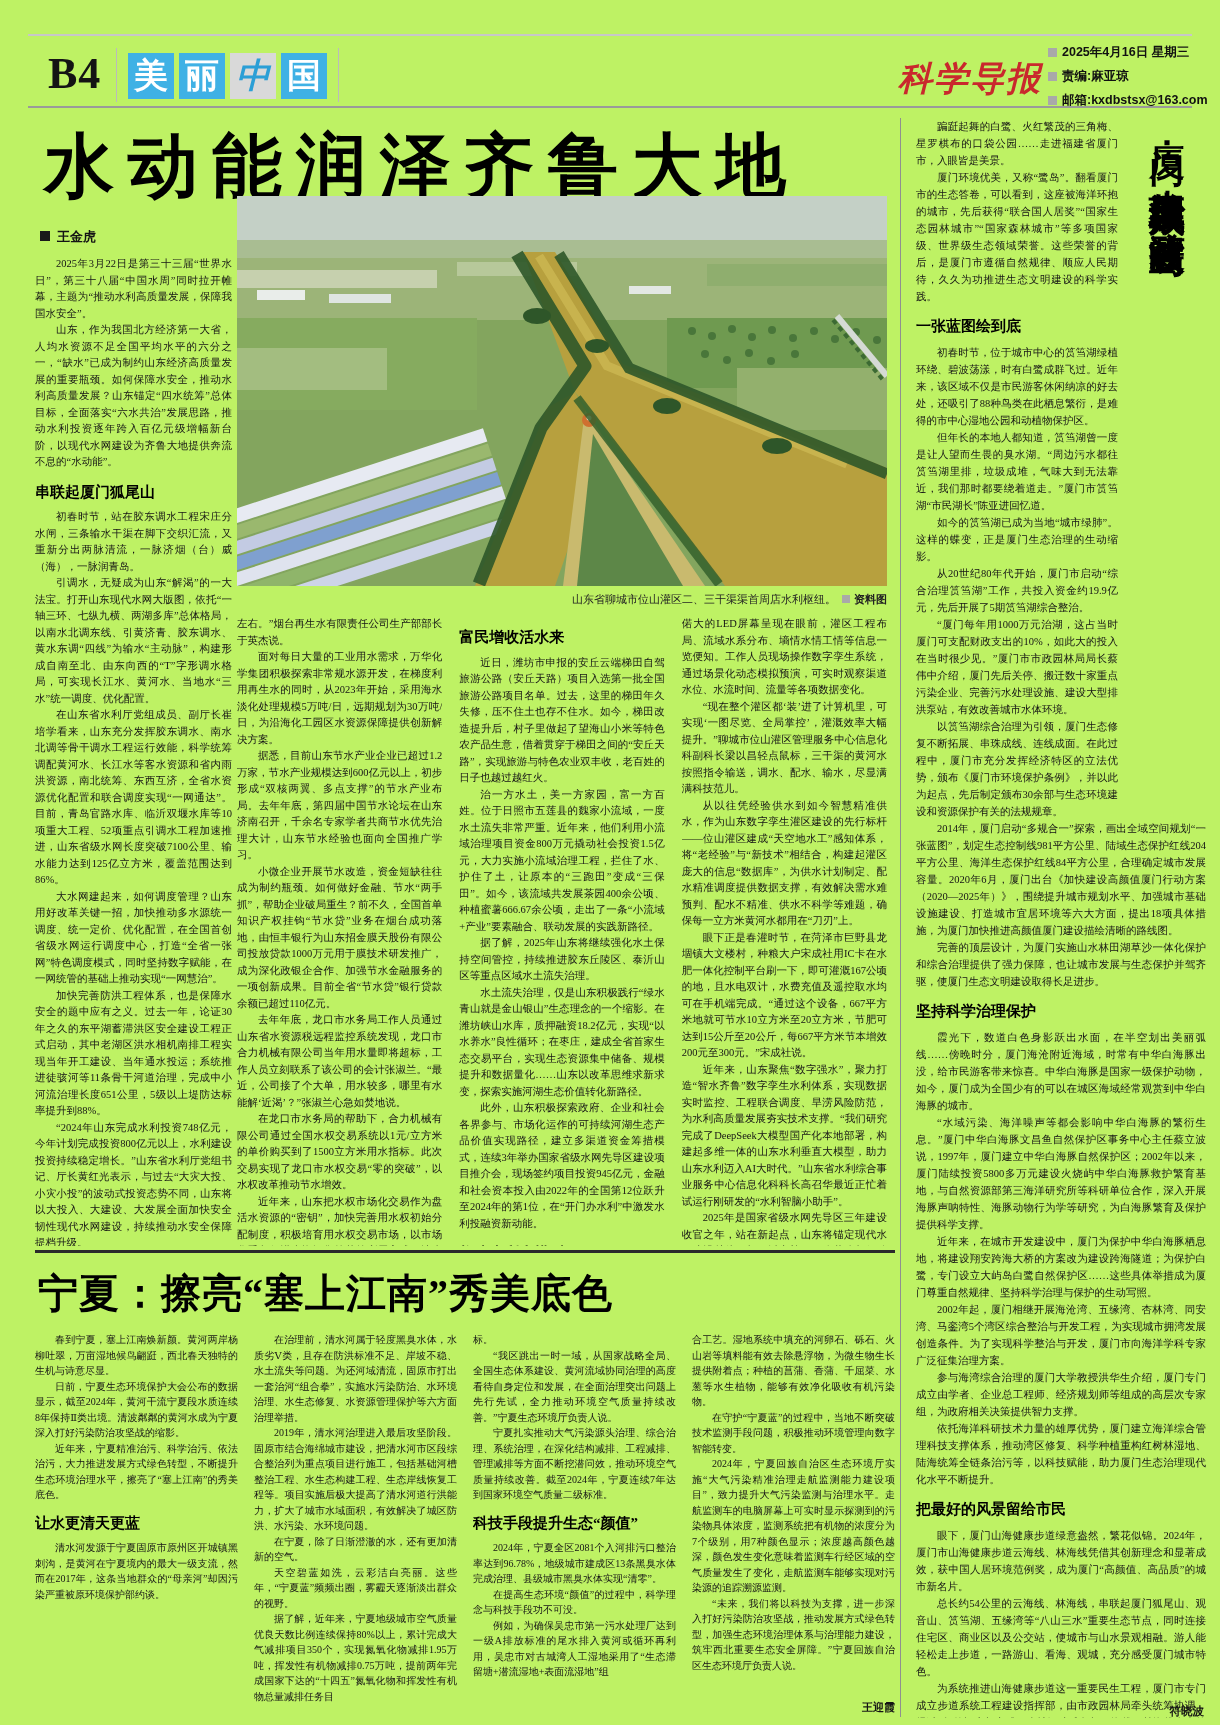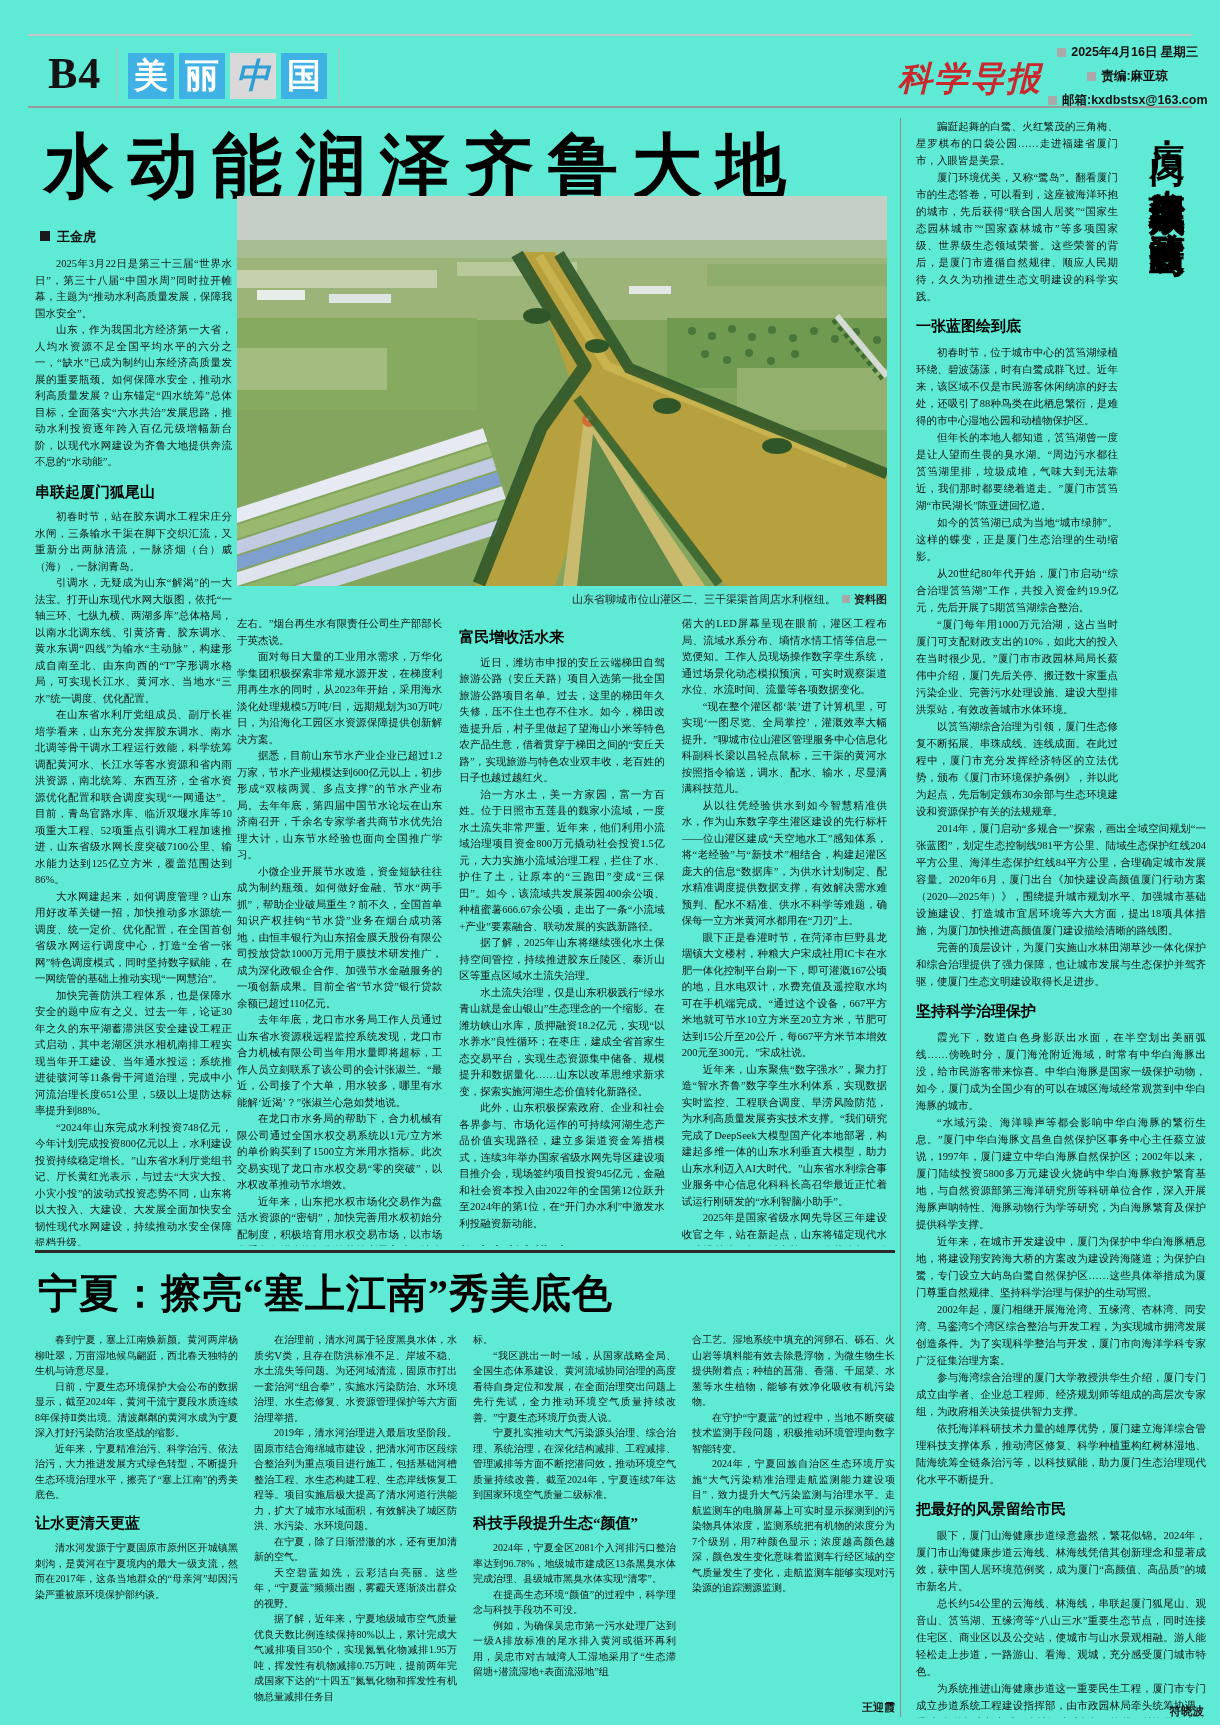--- a/index.html
+++ b/index.html
@@ -1,32 +1,32 @@
 <!DOCTYPE html>
 <html><head>
 <meta charset="utf-8">
 <style>
   html,body{margin:0;padding:0;background:#e8e8e4;}
-  .page{position:relative;width:1220px;height:1725px;margin:0 auto;background:#5eead4;
+  .page{position:relative;width:1220px;height:1725px;margin:0 auto;background:#bef264;
         font-family:"Liberation Serif","DejaVu Serif",serif;color:#141414;overflow:hidden;}
   
   .toprule{position:absolute;left:28px;right:28px;top:34px;height:2px;background:#c7c7c7;}
   .hdr-rule{position:absolute;left:28px;right:28px;top:106px;height:2px;background:#9a9a9a;}
   .pageno{position:absolute;left:48px;top:48px;font-size:44px;font-weight:bold;
           font-family:"Liberation Serif",serif;letter-spacing:1px;}
   .hdr-vdiv{position:absolute;top:48px;width:1px;height:54px;background:#bbb;}
   .logo{position:absolute;left:128px;top:53px;display:flex;gap:5px;}
   .lg{width:46px;height:46px;background:#3fb1e5;color:#fff;font-family:"Liberation Sans",sans-serif;
       font-weight:bold;font-size:34px;display:flex;align-items:center;justify-content:center;}
   .lg.mid{background:#d9d9d9;color:#2b9fd6;font-style:italic;font-family:"Liberation Serif",serif;}
   .masthead{position:absolute;left:898px;top:56px;font-size:34px;font-weight:bold;font-style:italic;
             color:#c9282d;font-family:"Liberation Serif",serif;letter-spacing:2px;}
   .hdr-info{position:absolute;left:1048px;top:40px;font-family:"Liberation Sans",sans-serif;
             font-size:12.5px;font-weight:bold;color:#111;}
-  .info-line{display:flex;align-items:center;height:24px;justify-content:center;}
+  .info-line{display:flex;align-items:center;height:24px;}
   .gsq{display:inline-block;width:9px;height:9px;background:#a9a9a9;margin-right:5px;flex:0 0 auto;}
   
   .main-headline{position:absolute;left:44px;top:120px;font-family:"Liberation Sans","DejaVu Sans",sans-serif;
                  font-weight:900;font-size:70px;letter-spacing:14px;color:#000;}
   .byline{position:absolute;left:40px;top:228px;font-size:13px;font-weight:bold;
           font-family:"Liberation Sans",sans-serif;}
   .bsq{display:inline-block;width:10px;height:10px;background:#1a1a1a;margin-right:7px;}
   .photo{position:absolute;left:237px;top:196px;width:650px;height:390px;overflow:hidden;}
   .photo svg{display:block;width:100%;height:100%;}
   .caption{position:absolute;left:237px;top:592px;width:650px;text-align:right;font-size:11px;
@@ -249,17 +249,18 @@
         <p class="para">宁夏扎实推动大气污染源头治理、综合治理、系统治理，在深化结构减排、工程减排、管理减排等方面不断挖潜问效，推动环境空气质量持续改善。截至2024年，宁夏连续7年达到国家环境空气质量二级标准。</p>
         <h3 class="subhead">科技手段提升生态“颜值”</h3>
         <p class="para">2024年，宁夏全区2081个入河排污口整治率达到96.78%，地级城市建成区13条黑臭水体完成治理、县级城市黑臭水体实现“清零”。</p>
         <p class="para">在提高生态环境“颜值”的过程中，科学理念与科技手段功不可没。</p>
         <p class="para">例如，为确保吴忠市第一污水处理厂达到一级A排放标准的尾水排入黄河或循环再利用，吴忠市对古城湾人工湿地采用了“生态滞留塘+潜流湿地+表面流湿地”组</p>
       </div>
     <div class="nxcol">
         <p class="para cont">合工艺。湿地系统中填充的河卵石、砾石、火山岩等填料能有效去除悬浮物，为微生物生长提供附着点；种植的菖蒲、香蒲、千屈菜、水葱等水生植物，能够有效净化吸收有机污染物。</p>
         <p class="para">在守护“宁夏蓝”的过程中，当地不断突破技术监测手段问题，积极推动环境管理向数字智能转变。</p>
         <p class="para">2024年，宁夏回族自治区生态环境厅实施“大气污染精准治理走航监测能力建设项目”，致力提升大气污染监测与治理水平。走航监测车的电脑屏幕上可实时显示探测到的污染物具体浓度，监测系统把有机物的浓度分为7个级别，用7种颜色显示；浓度越高颜色越深，颜色发生变化意味着监测车行经区域的空气质量发生了变化，走航监测车能够实现对污染源的追踪溯源监测。</p>
+        <p class="para">“未来，我们将以科技为支撑，进一步深入打好污染防治攻坚战，推动发展方式绿色转型，加强生态环境治理体系与治理能力建设，筑牢西北重要生态安全屏障。”宁夏回族自治区生态环境厅负责人说。</p>
       </div>
   </div>
   <div style="position:absolute;left:720px;top:1700px;width:175px;text-align:right;font-weight:bold;font-size:11px;">王迎霞</div>
 
 </div>
 
 </body></html>

